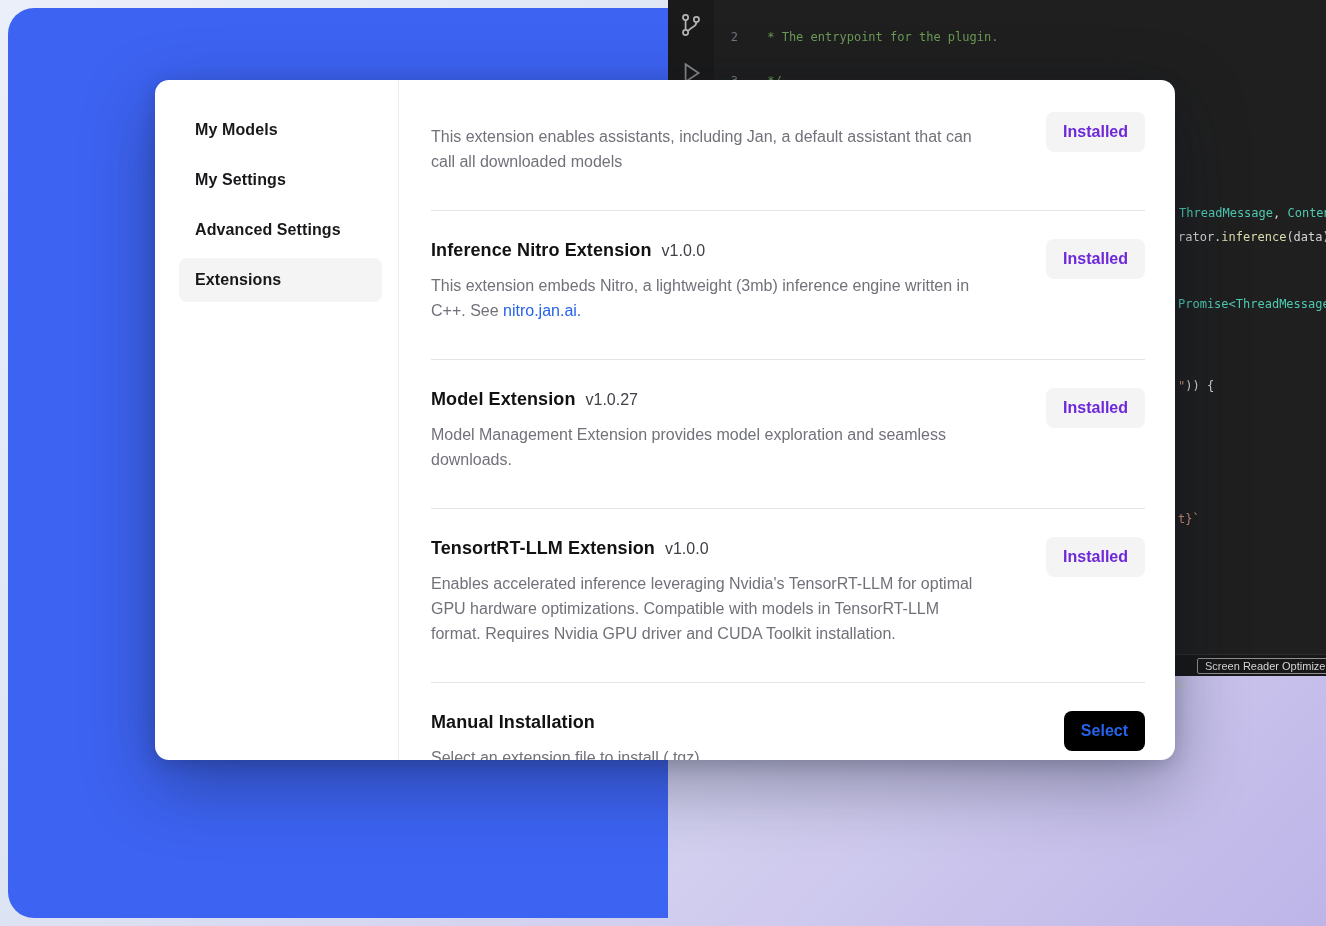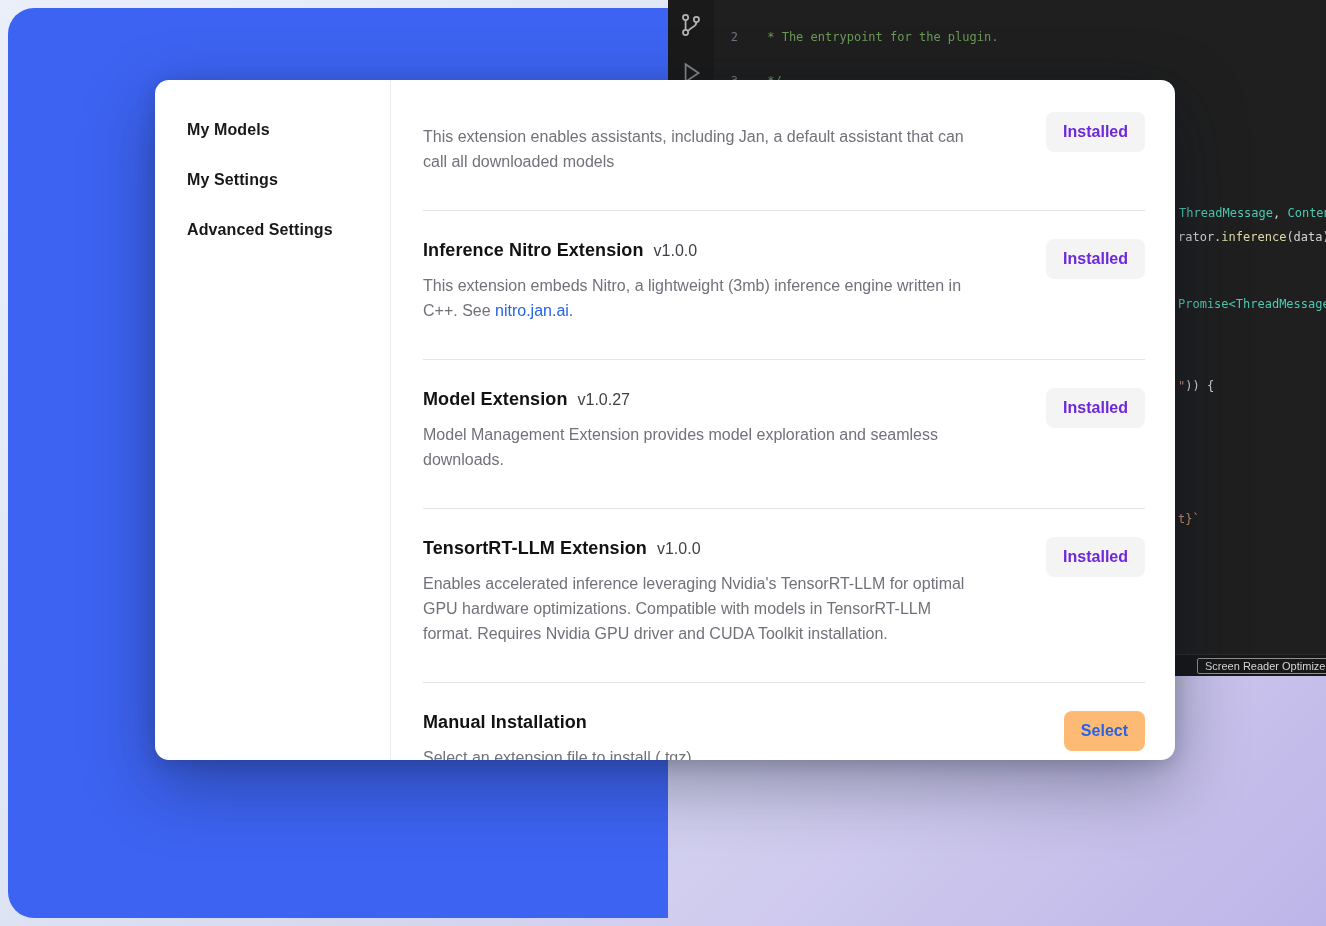--- a/index.html
+++ b/index.html
@@ -55,20 +55,21 @@
     position:absolute; left:529px; border:1px solid #8f8f8f; border-radius:2px;
     padding:1px 7px; white-space:nowrap; color:#d6d6d6; cursor:pointer;
   }
 
   
   .modal {
     position:absolute; left:155px; top:80px; width:1020px; height:680px;
     background:#ffffff; border-radius:14px; overflow:hidden;
     box-shadow:0 24px 70px rgba(15,23,42,.38), 0 4px 18px rgba(15,23,42,.18);
     display:flex;
+    padding-left:8px;
   }
   .side {
     width:236px; flex:none; border-right:1px solid #ececef; padding-top:28px;
   }
   .nav-item {
     margin:0 16px 6px 16px; height:44px; display:flex; align-items:center;
     padding:0 16px; border-radius:8px; font-size:16px; font-weight:700;
     color:#18181b; cursor:pointer; letter-spacing:.1px;
   }
   .nav-item.active { background:#f4f4f5; }
@@ -81,21 +82,21 @@
   .row-version { font-size:16px; font-weight:400; color:#3f3f46; margin-left:10px; }
   .row-desc { margin-top:12px; font-size:16px; line-height:25px; color:#71717a; }
   .row-desc a { color:#2563eb; text-decoration:none; cursor:pointer; }
   .divider { border:none; border-top:1px solid #e4e4e7; }
 
   .btn {
     flex:none; height:40px; padding:0 17px; border:none; border-radius:8px;
     font-family:"Liberation Sans", sans-serif; font-size:16px; cursor:pointer;
   }
   .btn.installed { background:#f4f4f5; color:#6d28d9; font-weight:600; }
-  .btn.select    { background:#fdba74; color:#2563eb; font-weight:700; }
+  .btn.select    { background:#000000; color:#2563eb; font-weight:700; }
 </style>
 </head>
 <body>
 
 <div class="stage">
 
   <div class="editor">
     <div class="activity-bar">
       <svg class="act-icon branch" viewBox="0 0 24 24" fill="none" stroke="#cfcfcf" stroke-width="1.6">
         <circle cx="7" cy="5" r="2.4"></circle>
@@ -128,20 +129,21 @@
   </div>
 
   <div class="blue-panel"></div>
 
   <div class="modal">
 
     <aside class="side">
       <div class="nav-item">My Models</div>
       <div class="nav-item">My Settings</div>
       <div class="nav-item">Advanced Settings</div>
+      <div class="nav-item active">Extensions</div>
     </aside>
 
     <main class="content">
 
       <section class="row first">
         <div class="row-text">
           <p class="row-desc">This extension enables assistants, including Jan, a default assistant that can call all downloaded models</p>
         </div>
         <button class="btn installed">Installed</button>
       </section>

